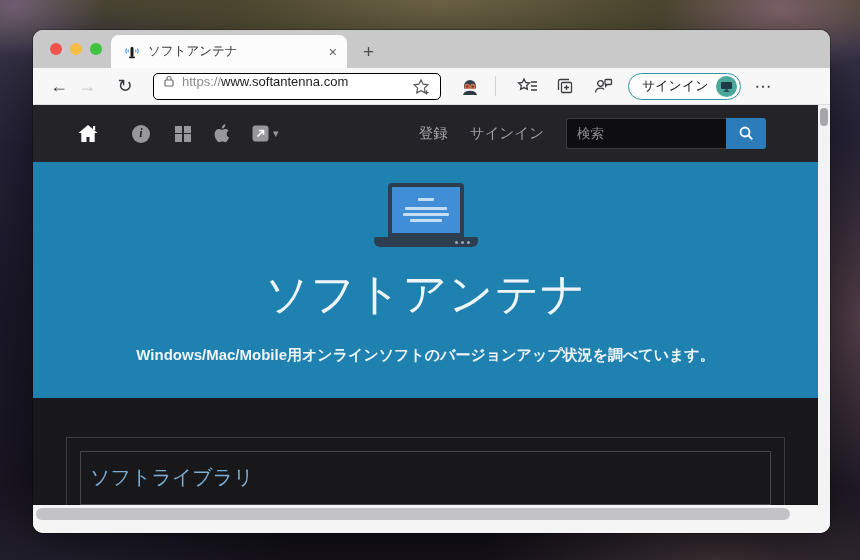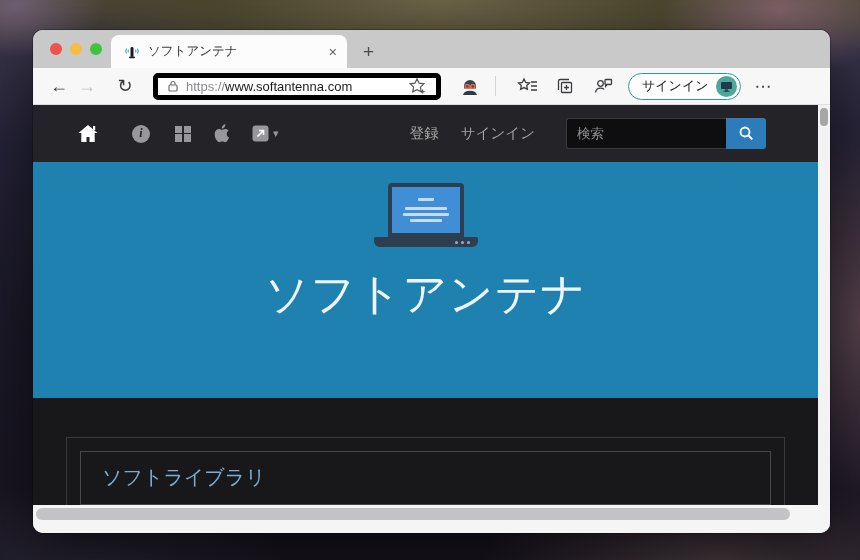--- a/index.html
+++ b/index.html
@@ -38,22 +38,22 @@
   }
   .tab-title{ flex:1; font-size:12.5px; color:#3a3a3c; white-space:nowrap; overflow:hidden;}
   .tab-close{ font-size:14px; color:#5c5c5e; background:none; border:none; cursor:default; line-height:1;}
   .newtab{ margin:0 0 7px 16px; font-size:19px; color:#4c4c4e; background:none; border:none; line-height:1;}
 
   
   .toolbar{ height:37px; background:#f7f7f7; border-bottom:1px solid #dddddd; display:flex; align-items:center; padding:0 12px; flex:0 0 auto;}
   .tbtn{ width:28px; height:28px; display:flex; align-items:center; justify-content:center; background:none; border:none; font-size:18px; color:#3a3a3e; line-height:1;}
   .tbtn.disabled{ color:#c2c2c6;}
   .addressbar{
-    margin-left:14px; width:288px; height:27px; background:#fff; border:5px solid #000000; border-radius:5px;
-    display:flex; align-items:center; padding:0 6px 0 9px; gap:7px;
+    margin-left:14px; width:288px; height:27px; background:#fff; border:1px solid #000000; border-radius:5px;
+    display:flex; padding:0 6px 0 9px; gap:7px;
   }
   .url{ flex:1; font-size:13px; white-space:nowrap; overflow:hidden;}
   .url .scheme{ color:#8a8a8e;} .url .host{ color:#1c1c1e;}
   .sep{ width:1px; height:20px; background:#d2d2d4; margin:0 6px 0 12px;}
   .signin{
     margin-left:12px; height:27px; border:1.5px solid #2f96a3; border-radius:14px; background:#fdfdfd;
     display:flex; align-items:center; gap:7px; padding:0 3px 0 13px;
   }
   .signin-label{ font-size:13px; color:#1c1c1e;}
   .signin-avatar{ width:21px; height:21px; border-radius:50%; background:#4ba89a; display:flex; align-items:center; justify-content:center;}
@@ -71,41 +71,41 @@
   
   .sitenav{ height:57px; background:#242428; display:flex; align-items:center; padding:0 52px 0 44px; flex:0 0 auto;}
   .nav-ic{ background:none; border:none; display:flex; align-items:center; justify-content:center;}
   .info-circle{ width:18px; height:18px; border-radius:50%; background:#97979c; color:#242428; font-size:12px; font-weight:bold; display:flex; align-items:center; justify-content:center; font-family:"Liberation Serif","DejaVu Serif",serif; font-style:italic;}
   .winlogo{ width:16px; height:16px; display:grid; grid-template-columns:1fr 1fr; gap:1.5px;}
   .winlogo span{ background:#97979c;}
   .caret{ color:#97979c; font-size:11px; margin-left:4px;}
   .nav-right{ margin-left:auto; display:flex; align-items:center;}
   .nav-link{ background:none; border:none; color:#a3a3a3; font-size:14.5px; margin-right:22px;}
   .searchbox{ display:flex; align-items:center;}
-  .search-input{ width:160px; height:31px; background:#0e0e10; border:1px solid #3a3a3e; border-right:none; border-radius:3px 0 0 3px; color:#c9c9ce; font-size:13.5px; padding:0 10px; outline:none;margin-left:9px;}
+  .search-input{ width:160px; height:31px; background:#0e0e10; border:1px solid #3a3a3e; border-right:none; border-radius:3px 0 0 3px; color:#c9c9ce; font-size:13.5px; padding:0 10px; outline:none;}
   .search-input::placeholder{ color:#8e8e93;}
   .search-btn{ width:40px; height:31px; background:#2b7cb9; border:none; border-radius:0 3px 3px 0; display:flex; align-items:center; justify-content:center;}
 
   
   .hero{ height:236px; background:#1e81b0; display:flex; flex-direction:column; align-items:center; flex:0 0 auto;}
   .laptop{ margin-top:21px;}
   .laptop-screen{ width:76px; height:54px; background:#2c3e50; border-radius:4px 4px 0 0; padding:4px; margin:0 auto;}
   .laptop-display{ width:100%; height:100%; background:#3f8ed6; display:flex; flex-direction:column; align-items:center; justify-content:center; gap:3px;}
   .lline{ height:3px; background:rgba(255,255,255,.7); border-radius:1px;}
   .lline.t{ width:16px; margin-bottom:3px;}
   .lline.a{ width:42px;} .lline.b{ width:46px;} .lline.c{ width:32px;}
   .laptop-base{ width:104px; height:10px; background:#2c3e50; border-radius:2px 2px 6px 6px; display:flex; align-items:center; justify-content:flex-end; gap:3px; padding-right:8px;}
   .laptop-base i{ width:3px; height:3px; border-radius:50%; background:rgba(255,255,255,.55);}
   .hero-title{ margin-top:18px; font-size:44px; font-weight:300; color:#eef4f7; letter-spacing:1px;}
   .hero-sub{ margin-top:22px; font-size:15px; font-weight:bold; color:#eef4f7;}
 
   
   .content{ flex:1; background:#18181a; overflow:hidden;}
   .panel{ margin:39px 0 0 33px; width:719px; height:120px; border:1px solid #3a3a3d;}
-  .panel-head{ margin:13px; border:1px solid #46464b; padding:12px 0 13px 21px;}
+  .panel-head{ margin:13px; border:1px solid #46464b; padding:12px 0 13px 9px;}
   .panel-title{ font-size:20px; color:#79add3;}
 
   svg{ display:block;}
 </style>
 </head>
 <body>
 
 <div class="desktop">
   <div class="window">
 
@@ -266,20 +266,21 @@
                 <div class="lline c"></div>
               </div>
             </div>
             <div class="laptop-base">
                 <i></i>
                 <i></i>
                 <i></i>
               </div>
           </div>
           <div class="hero-title">ソフトアンテナ</div>
+          <div class="hero-sub">Windows/Mac/Mobile用オンラインソフトのバージョンアップ状況を調べています。</div>
         </div>
 
         <div class="content">
           <div class="panel">
             <div class="panel-head">
               <span class="panel-title">ソフトライブラリ</span>
             </div>
           </div>
         </div>
 

